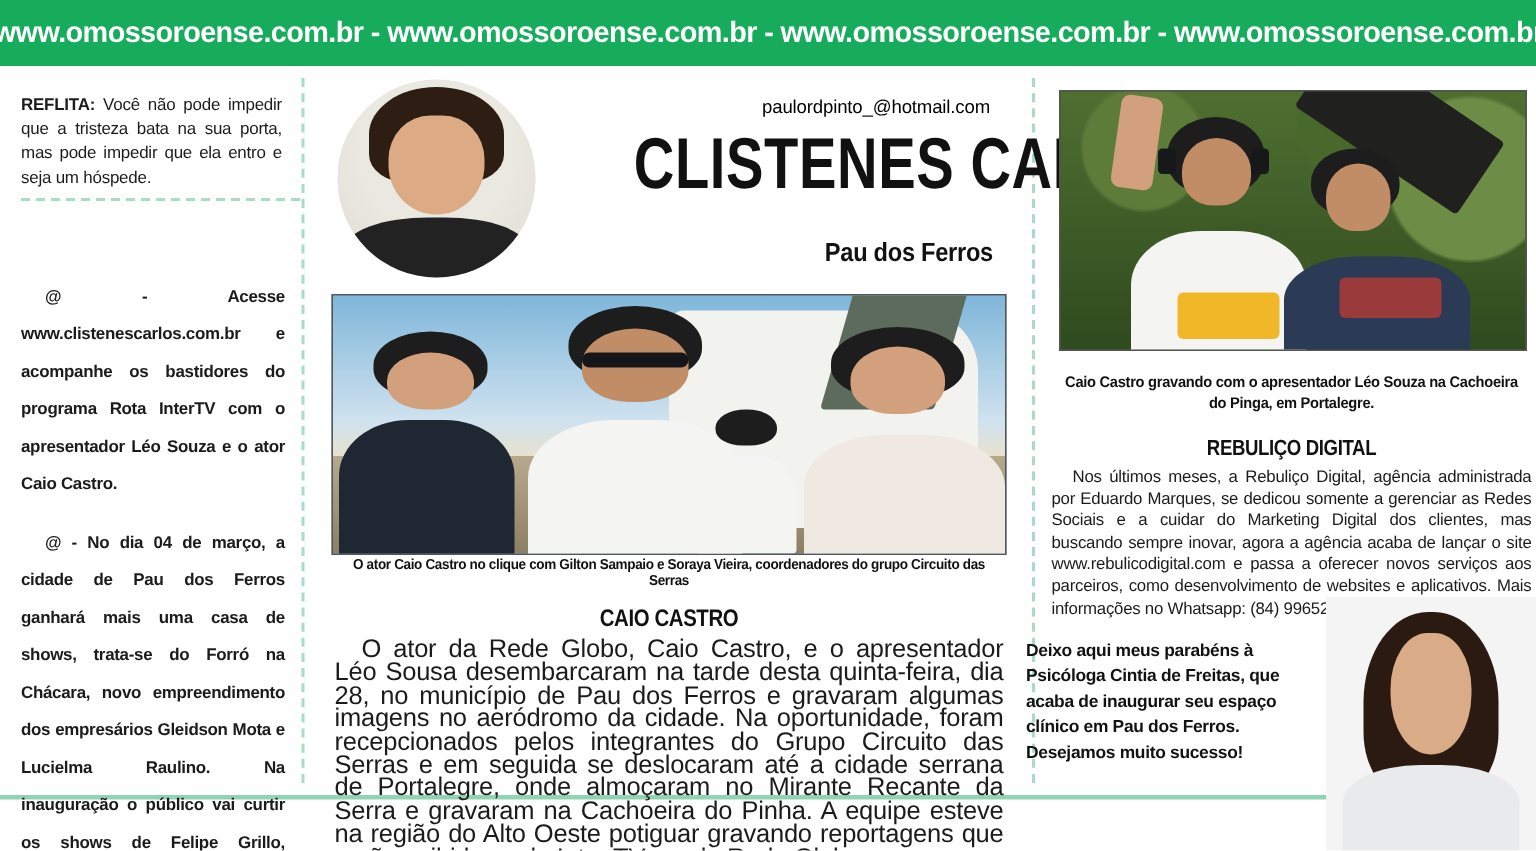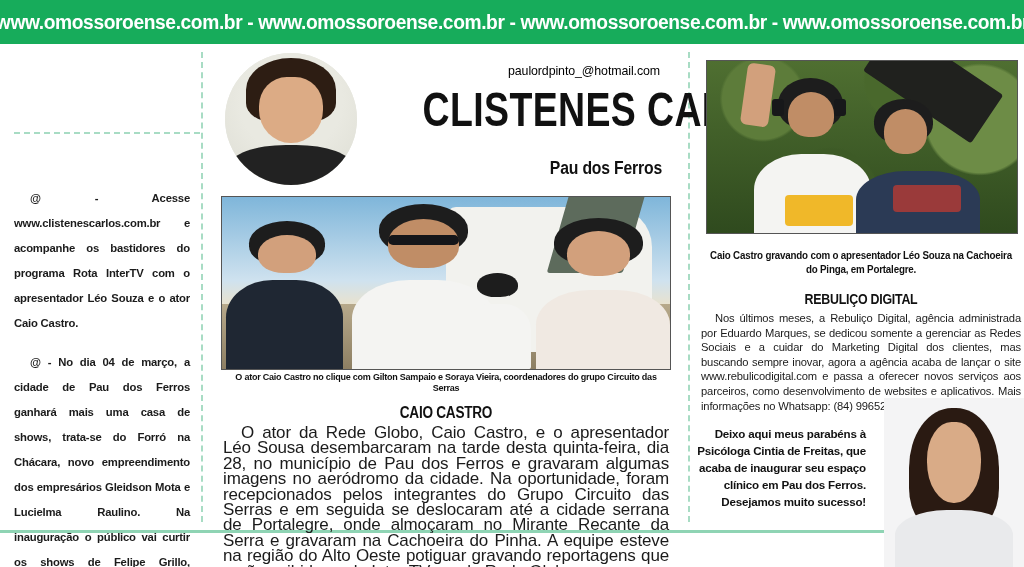--- a/index.html
+++ b/index.html
@@ -251,21 +251,20 @@
   }
   .note-psico {
     position: absolute;
     left: 684px; top: 425px;
     width: 182px;
     font-family: "Liberation Sans", sans-serif;
     font-size: 11.6px;
     line-height: 17px;
     font-weight: 700;
     color: #111;
-    text-align: right;
     letter-spacing: -0.2px;
   }
   .photo-woman {
     position: absolute;
     left: 884px; top: 398px;
     width: 140px; height: 169px;
     overflow: hidden;
     background: #efeff0;
   }
 
@@ -321,20 +320,25 @@
 
   <div class="top-banner">
     <span class="top-banner-text">www.omossoroense.com.br - www.omossoroense.com.br - www.omossoroense.com.br - www.omossoroense.com.br</span>
   </div>
 
   <div class="vrule left"></div>
   <div class="vrule right"></div>
   <div class="hrule-dashed" style="left:14px; top:132px; width:186px;"></div>
   <div class="hrule-solid" style="left:0px; top:530px; width:1024px;"></div>
 
+  <div class="col-left">
+    <div class="reflita">
+      <b>REFLITA:</b><span> Você não pode impedir que a tristeza bata na sua porta, mas pode impedir que ela entro e seja um hóspede.</span>
+    </div>
+  </div>
 
 
   <div class="notes">
     <div class="note">@ - Acesse www.clistenescarlos.com.br e acompanhe os bastidores do programa Rota InterTV com o apresentador Léo Souza e o ator Caio Castro.</div>
     <div class="note">@ - No dia 04 de março, a cidade de Pau dos Ferros ganhará mais uma casa de shows, trata-se do Forró na Chácara, novo empreendimento dos empresários Gleidson Mota e Lucielma Raulino. Na inauguração o público vai curtir os shows de Felipe Grillo, Giannini Alencar e da dupla Os Nonatos.</div>
   </div>
 
   <div class="portrait">
     <div class="p-circle-img">
       <div class="p-hair"></div>

